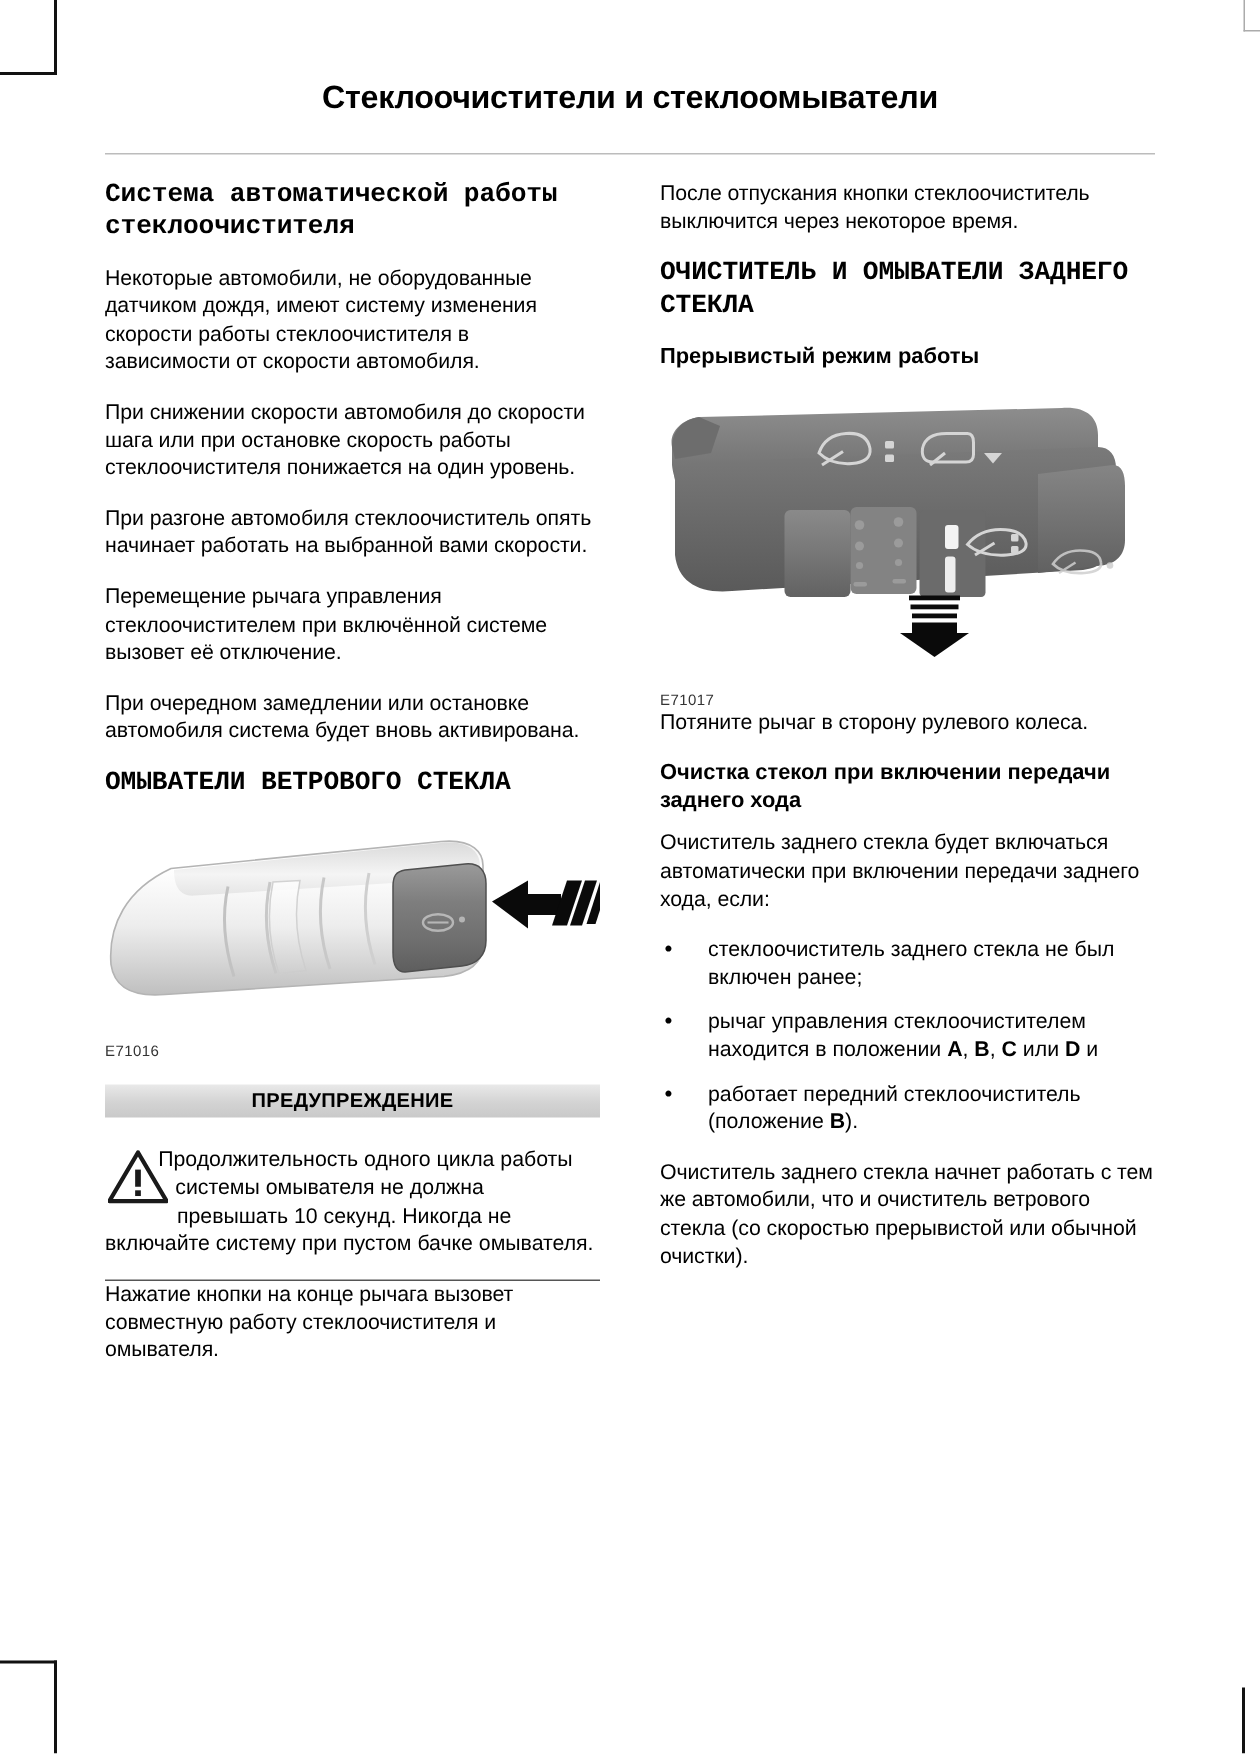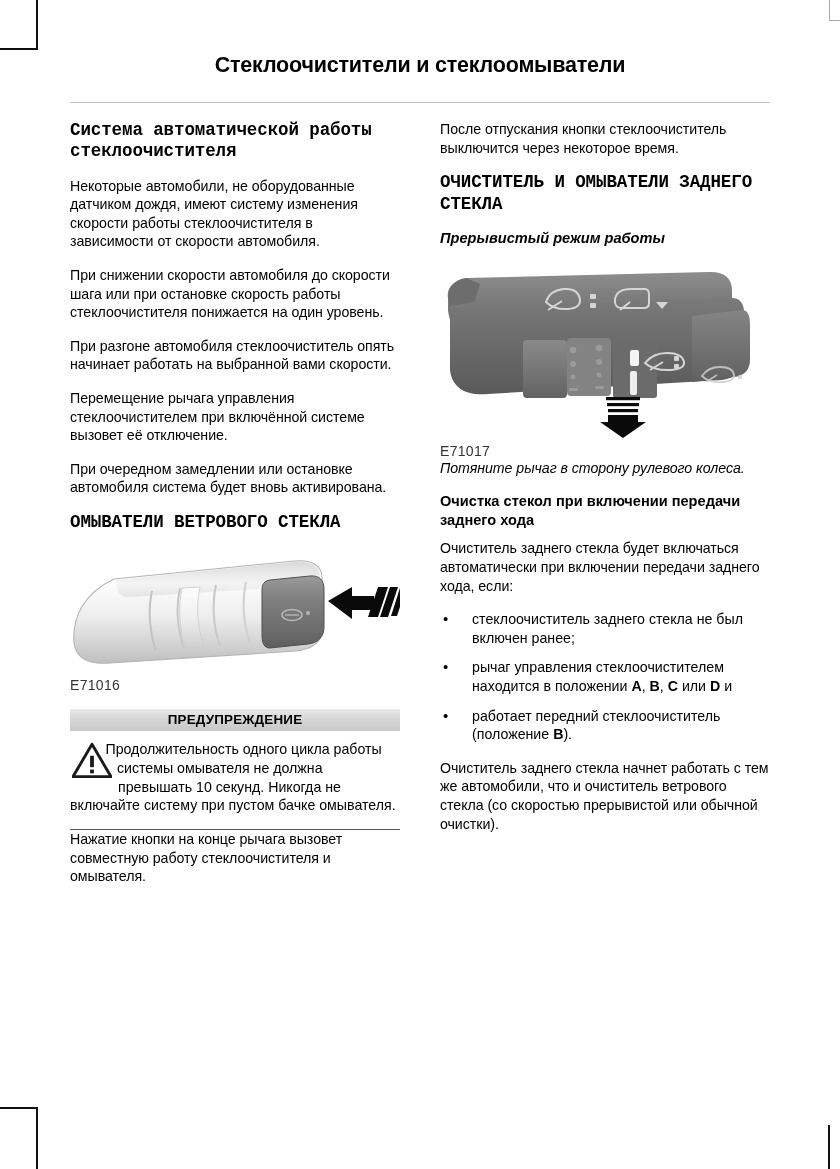--- a/index.html
+++ b/index.html
@@ -84,21 +84,21 @@
   }
   p.body {
     font-size: 14.2px;
     line-height: 1.31;
     margin: 0 0 15px 0;
     letter-spacing: -0.05px;
   }
   p.body:last-child { margin-bottom: 0; }
   .gap-lg { margin-top: 36px; }
   .gap-md { margin-top: 22px; }
-  .gap-sm { margin-top: 14px; font-style: italic; }
+  .gap-sm { margin-top: 14px; }
 
   b.inline { font-weight: bold; }
 
   
   ul.bullets {
     list-style: none;
     margin: 0 0 15px 0;
     padding: 0;
   }
   ul.bullets li {
@@ -113,40 +113,40 @@
     content: "•";
     position: absolute;
     left: 3px;
     top: -1px;
     font-size: 15px;
   }
 
   
   .figure { margin: 4px 0 0 0; }
   .fig-caption {
-    font-size: 14px;
+    font-size: 10px;
     color: #333;
-    margin-top: 0;
+    margin-top: 19px;
     letter-spacing: .3px;
   }
 
   
   .warn-box { margin-top: 16px; }
   .warn-head {
     height: 22px;
     line-height: 22px;
     text-align: center;
     font-size: 13.4px;
     font-weight: bold;
     letter-spacing: .2px;
     background: linear-gradient(to bottom, #e9e9e9 0%, #d3d3d3 55%, #c9c9c9 100%);
   }
   .warn-body {
     position: relative;
-    padding-top: 9px;
+    padding-top: 19px;
     font-size: 14.2px;
     line-height: 1.31;
   }
   .warn-icon {
     float: left;
     width: 40px;
     height: 37px;
     margin: 2px 6px 0 2px;
     shape-outside: polygon(50% 0, 100% 100%, 0 100%);
   }

